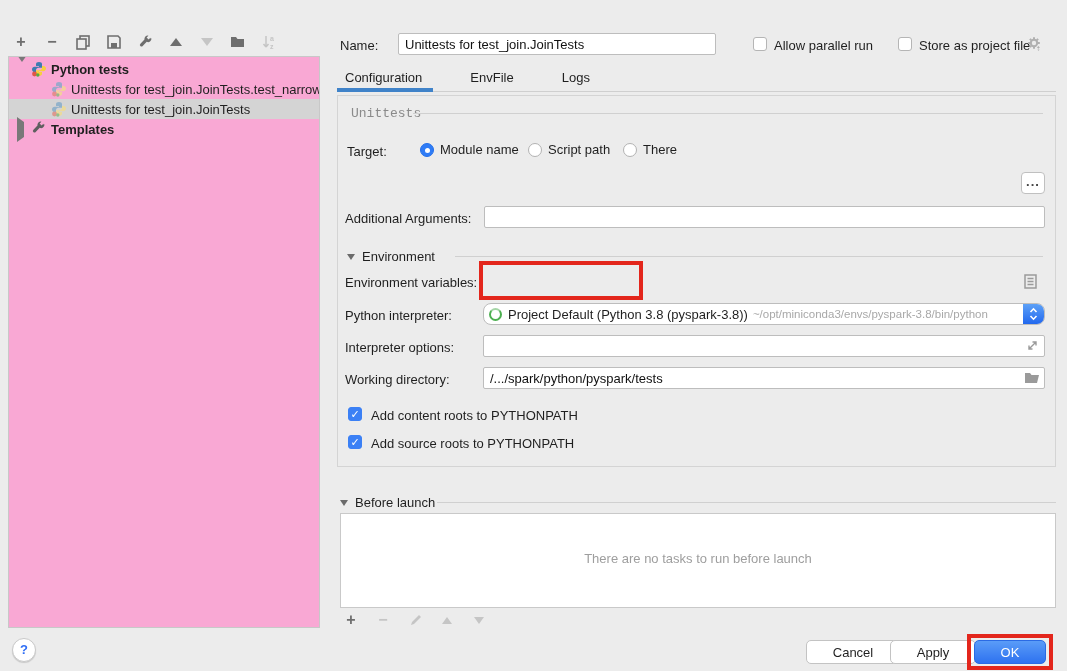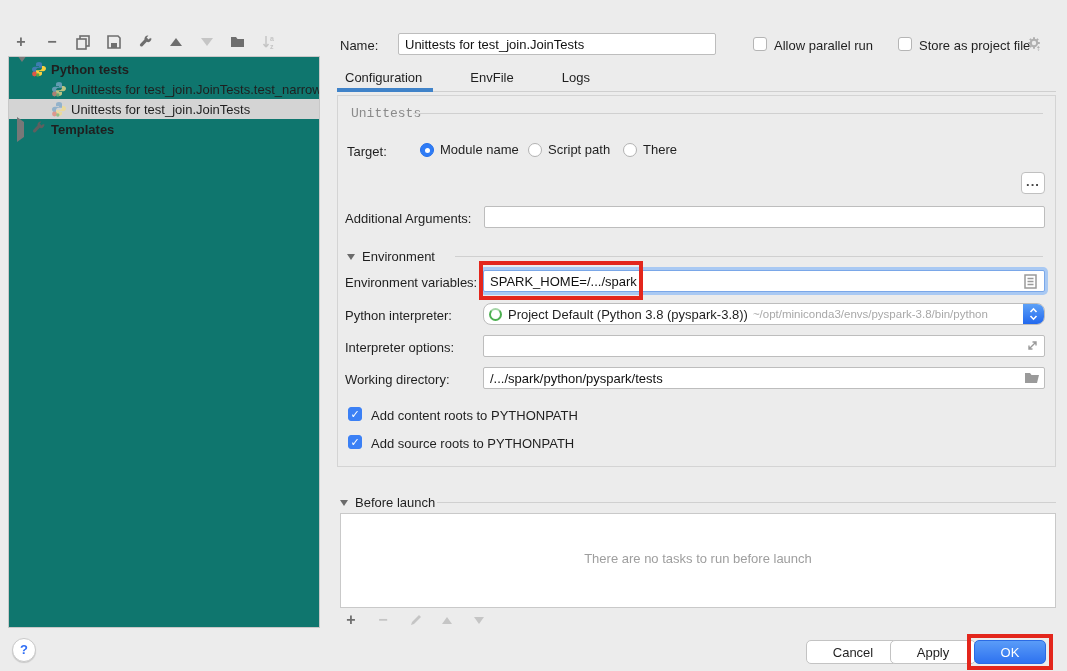--- a/index.html
+++ b/index.html
@@ -18,21 +18,21 @@
 
   
   .ltoolbar { position:absolute; left:12px; top:31px; height:22px; display:flex; align-items:center; gap:13px; }
   .tbi { width:18px; height:18px; display:flex; align-items:center; justify-content:center; color:#6e6e6e;
     font-size:16px; font-weight:bold; }
   .tbi.disabled { color:#c5c5c5; }
   .tri-up { width:0; height:0; border-left:6px solid transparent; border-right:6px solid transparent; border-bottom:8px solid #6e6e6e; }
   .tri-down { width:0; height:0; border-left:6px solid transparent; border-right:6px solid transparent; border-top:8px solid #c5c5c5; }
 
   
-  .treepanel { position:absolute; left:8px; top:56px; width:312px; height:572px; background:#0f766e; border:1px solid #c8c8c8; overflow:hidden; }
+  .treepanel { position:absolute; left:8px; top:56px; width:312px; height:572px; background:#f9a8d4; border:1px solid #c8c8c8; overflow:hidden; }
   .trow { position:relative; height:20px; display:flex; align-items:center; white-space:nowrap; }
   .trow .arrow { width:10px; margin-left:8px; }
   .tri-e { width:0; height:0; border-top:5px solid transparent; border-bottom:5px solid transparent; border-left:7px solid #787878; }
   .tri-s { width:0; height:0; border-left:5px solid transparent; border-right:5px solid transparent; border-top:7px solid #787878; }
   .ticon { width:16px; height:16px; margin:0 4px 0 4px; flex:0 0 16px; position:relative; }
   .trow.bold { font-weight:bold; }
   .trow.selected { background:#d4d4d4; }
   .trow.child { padding-left:38px; }
   .trow .lbl { overflow:hidden; }
 
@@ -233,21 +233,20 @@
   <div class="rlabel" style="left:345px; top:211px;">Additional Arguments:</div>
   <input class="tfield" style="left: 484px; top: 206px; width: 561px;" value="">
 
   <div class="sechdr" style="left:347px; top:249px;">
     <span class="mini-tri"></span>
     <span>Environment</span>
   </div>
   <div class="sepline" style="left:455px; top:256px; width:588px;"></div>
 
   <div class="rlabel" style="left:345px; top:275px;text-align:right;">Environment variables:</div>
-  <input class="tfield focusring" style="left: 483px; top: 270px; width: 562px;" value="SPARK_HOME=/.../spark">
   <div class="field-icon" style="left:1024px; top:274px;">
     <svg width="13" height="15" viewBox="0 0 13 15">
         <rect x="1" y="1" width="11" height="13" fill="none" stroke="#9a9a9a" stroke-width="1.5"></rect>
         <path d="M3.5 4.5h6M3.5 7.5h6M3.5 10.5h6" stroke="#9a9a9a" stroke-width="1.3"></path>
       </svg>
   </div>
   <div class="redbox" style="left:479px; top:261px; width:164px; height:39px;"></div>
 
   <div class="rlabel" style="left:345px; top:308px;">Python interpreter:</div>
   <div class="combobox" style="left:483px; top:303px; width:562px;">

